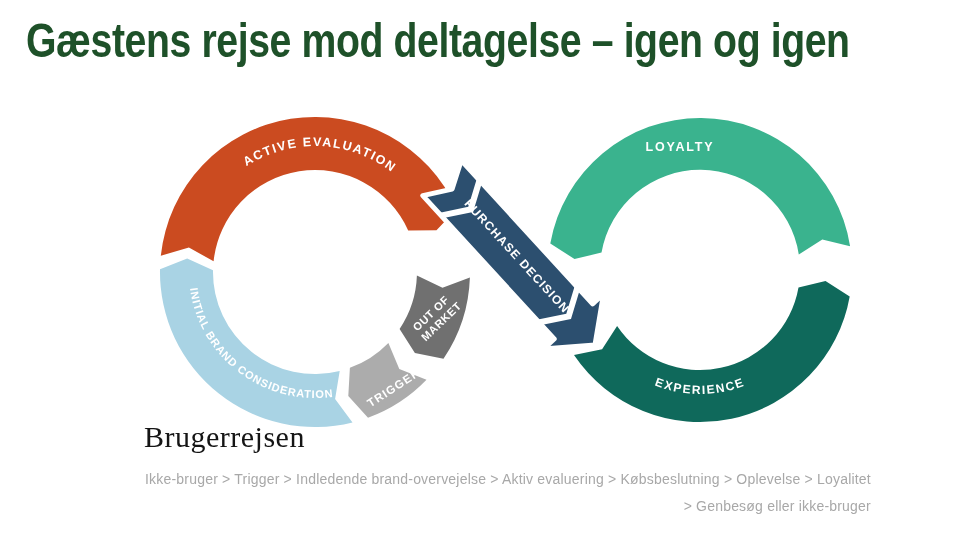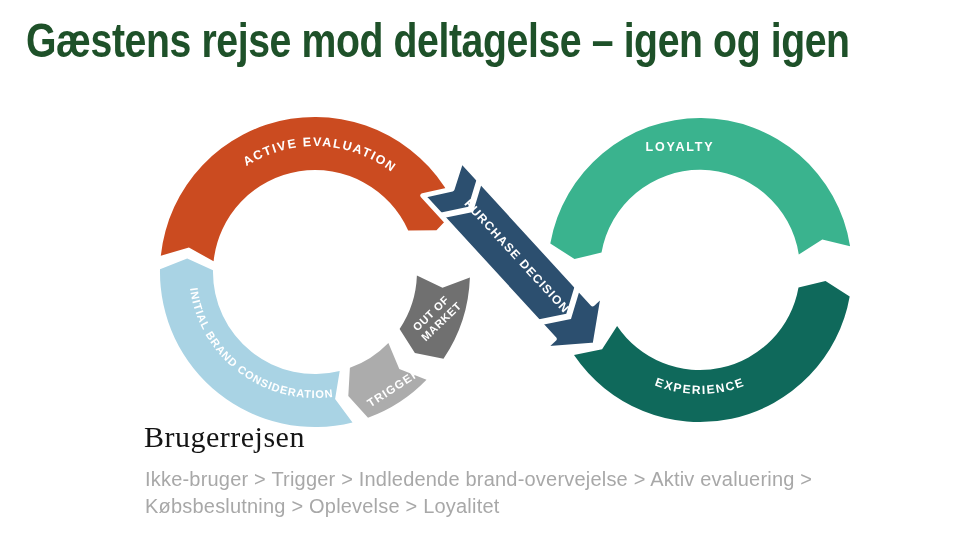--- a/index.html
+++ b/index.html
@@ -1,32 +1,32 @@
 <!DOCTYPE html>
 <html><head>
 <meta charset="utf-8">
 <style>
   html,body{margin:0;padding:0;background:#fff;}
   .slide{position:relative;width:872px;height:536px;background:#ffffff;overflow:hidden;
-         font-family:"Liberation Sans",sans-serif;}
+         font-family:"Liberation Sans",sans-serif;text-align:right;}
   .title{position:absolute;left:26px;top:12px;margin:0;font-size:49px;font-weight:bold;
          color:#1E5129;letter-spacing:-0.5px;white-space:nowrap;
          transform:scaleX(0.8);transform-origin:left top;}
   .diagram-svg{position:absolute;left:0;top:0;width:972px;height:536px;}
   .seg-label{fill:#ffffff;font-weight:bold;font-family:"Liberation Sans",sans-serif;}
   .lbl-active{font-size:12.5px;letter-spacing:1.6px;}
   .lbl-initial{font-size:11px;letter-spacing:0.9px;}
   .lbl-loyalty{font-size:12.5px;letter-spacing:1.8px;}
   .lbl-experience{font-size:12px;letter-spacing:1.6px;}
   .lbl-purchase{font-size:12px;letter-spacing:1.2px;}
   .lbl-oom{font-size:11px;letter-spacing:0.6px;}
   .lbl-trigger{font-size:11.5px;letter-spacing:1.2px;}
   .brand{position:absolute;left:144px;top:420px;font-family:"Liberation Serif",serif;
          font-size:30px;color:#151515;letter-spacing:0.5px;}
-  .caption{position:absolute;left:145px;top:466px;font-size:20px;line-height:27px;
+  .caption{position:absolute;left:145px;top:466px;font-size:14px;line-height:27px;
            color:#A8A8A8;letter-spacing:0.2px;}
 </style>
 </head>
 <body>
 
 <div class="slide">
 
   <h1 class="title">Gæstens rejse mod deltagelse – igen og igen</h1>
 
   <svg class="diagram-svg" viewBox="0 0 972 536" xmlns="http://www.w3.org/2000/svg">
@@ -63,15 +63,16 @@
       <tspan x="0" y="-3">OUT OF</tspan>
       <tspan x="0" y="10">MARKET</tspan>
     </text>
     <text class="seg-label lbl-trigger" transform="translate(396,391) rotate(-33)" text-anchor="middle">TRIGGER</text>
   </svg>
 
   <div class="brand">Brugerrejsen</div>
 
   <div class="caption">
     <div>Ikke-bruger &gt; Trigger &gt; Indledende brand-overvejelse &gt; Aktiv evaluering &gt; Købsbeslutning &gt; Oplevelse &gt; Loyalitet</div>
+    <div>&gt; Genbesøg eller ikke-bruger</div>
   </div>
 
 </div>
 
 </body></html>

